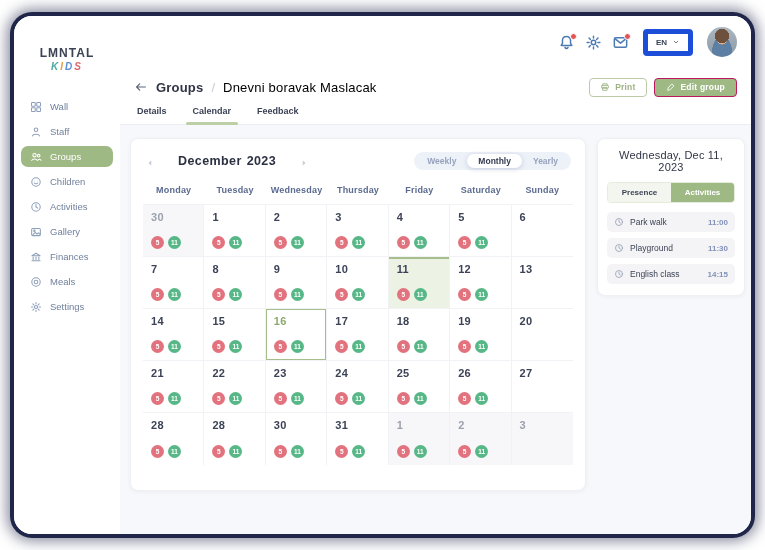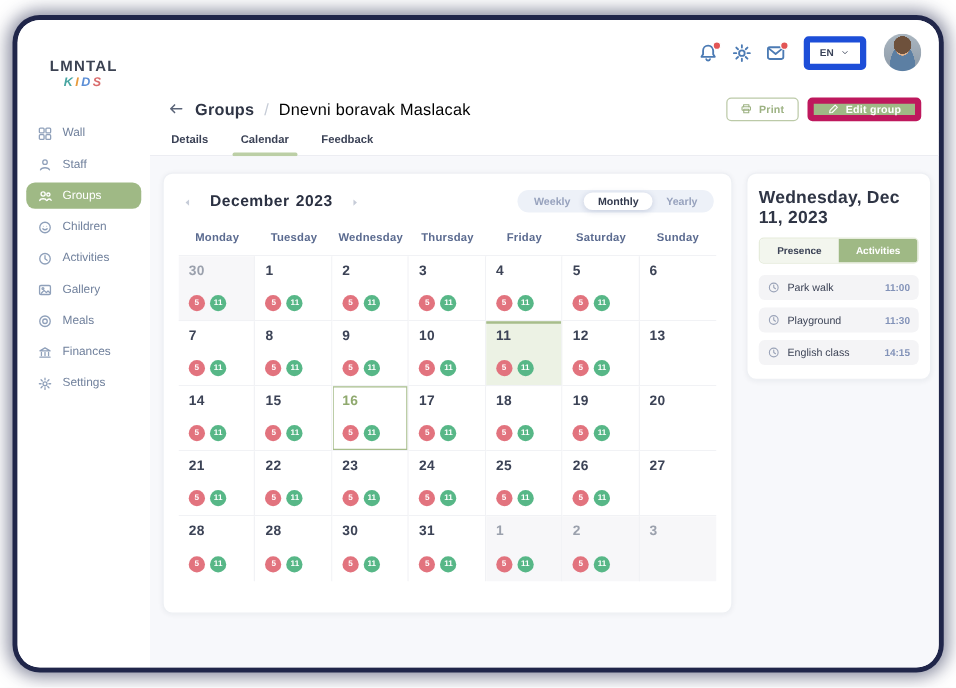--- a/index.html
+++ b/index.html
@@ -41,32 +41,32 @@
   }
 
   .page-header { height:38px; background:#fff; display:flex; align-items:center; padding:0 14px; }
   .back-arrow { width:14px; height:14px; color:#5a6478; cursor:pointer; margin-right:8px; }
   .crumb-root { font-size:13px; font-weight:700; color:#2f3545; letter-spacing:.2px; }
   .crumb-sep { font-size:13px; color:#c5cbd6; margin:0 8px; }
   .crumb-name { font-size:13px; color:#000000; letter-spacing:.2px; }
   .header-actions { margin-left:auto; display:flex; gap:7px; }
   .btn { display:flex; align-items:center; gap:5px; height:19px; border-radius:4px; font-size:8.5px; font-weight:700; cursor:pointer; letter-spacing:.2px; }
   .btn-print { padding:0 10px; background:#fff; border:1px solid #bccaa8; color:#9db283; }
-  .btn-edit { padding:0 11px; background:#9fb985; border:5px solid #be185d; color:#fff; }
+  .btn-edit { padding:0 11px; background:#9fb985; border:1px solid #be185d; color:#fff; }
 
   .tabs-row { height:19px; background:#fff; display:flex; gap:20px; padding:0 14px; border-bottom:1px solid #ecedf2; }
   .tab { font-size:9px; font-weight:700; color:#3b4256; cursor:pointer; position:relative; padding:0 3px; }
   .tab.active::after { content:""; position:absolute; left:-4px; right:-4px; bottom:-1px; height:3px; border-radius:2px; background:#bccfa6; }
 
   .content { flex:1; background:#f7f8fb; position:relative; }
 
   
   .cal-card { position:absolute; left:10px; top:13px; width:456px; height:353px; background:#fff; border:1px solid #eef0f4; border-radius:8px; box-shadow:0 1px 4px rgba(25,35,65,.05); }
   .cal-head { display:flex; align-items:center; padding:13px 14px 6px 14px; }
-  .month-nav { display:flex; align-items:flex-start; gap:13px; }
+  .month-nav { display:flex; align-items:flex-start; gap:23px; }
   .month-arrow { width:10px; height:10px; color:#c6ccd8; cursor:pointer; }
   .month-title { font-size:12.5px; font-weight:700; color:#2b3142; letter-spacing:.4px; }
   .month-title .yr { margin-left:5px; }
   .seg { margin-left:auto; display:flex; background:#edf1f8; border-radius:12px; padding:2px; height:18px;justify-content:space-between; }
   .seg-opt { display:flex; align-items:center; padding:0 11px; border-radius:10px; font-size:8.5px; font-weight:600; color:#97a2bd; cursor:pointer; }
   .seg-opt.active { background:#fff; color:#333a4e; box-shadow:0 1px 5px rgba(40,60,120,.20); }
 
   .weekdays { display:grid; grid-template-columns:repeat(7,1fr); padding:0 12px; height:28px; align-items:center; }
   .weekday { text-align:center; font-size:9px; font-weight:600; color:#5b6b90; letter-spacing:.2px; }
 
@@ -80,21 +80,21 @@
   .cell.selected { background:#ecf2e4; box-shadow: inset 0 2px 0 #a7bd8b; }
   .cell.today { box-shadow: inset 0 0 0 1px #a7bd8b; }
   .cell.today .day-num { color:#8fa96e; }
   .badges { position:absolute; left:8px; bottom:7px; display:flex; gap:4px; }
   .badge { width:13px; height:13px; border-radius:50%; color:#fff; font-size:6.5px; font-weight:700; display:flex; align-items:center; justify-content:center; }
   .badge.red { background:#e2737e; }
   .badge.green { background:#57b787; }
 
   
   .right-panel { position:absolute; right:6px; top:13px; width:148px; background:#fff; border:1px solid #eef0f4; border-radius:8px; box-shadow:0 1px 4px rgba(25,35,65,.05); padding:10px 9px 11px 9px; }
-  .rp-date { font-size:14px; font-weight:700; color:#2f3545; letter-spacing:.2px; }
+  .rp-date { font-size:11px; font-weight:400; color:#2f3545; letter-spacing:.2px;text-align:center; }
   .rp-tabs { display:flex; margin-top:9px; height:21px; border-radius:4px; overflow:hidden; border:1px solid #e6ecdc; }
   .rp-tab { flex:1; display:flex; align-items:center; justify-content:center; font-size:8px; font-weight:700; color:#3c4356; background:#f3f6ee; cursor:pointer; }
   .rp-tab.active { background:#9fb985; color:#fff; }
   .rp-list { margin-top:9px; display:flex; flex-direction:column; gap:6px; }
   .rp-row { display:flex; align-items:center; gap:6px; height:20px; background:#f4f4f6; border-radius:5px; padding:0 7px; cursor:pointer; }
   .rp-row svg { color:#9aa3b8; flex:0 0 auto; }
   .rp-name { font-size:8.5px; color:#3c4356; }
   .rp-time { margin-left:auto; font-size:8px; font-weight:600; color:#8292b8; }
 </style>
 </head>
@@ -166,35 +166,35 @@
                 <rect x="2.2" y="3.2" width="11.6" height="9.6" rx="1.4"></rect>
                 <circle cx="5.8" cy="6.4" r="1"></circle>
                 <path d="M4 11.4l3-3 2.4 2.4 1.8-1.8 2.6 2.4"></path>
               </svg>
             </span>
             <span>Gallery</span>
           </div>
           <div class="nav-item">
             <span style="width:12px;height:12px;display:inline-flex;">
               <svg viewBox="0 0 16 16" width="100%" height="100%" fill="none" stroke="currentColor" stroke-width="1.4" stroke-linecap="round" stroke-linejoin="round">
-                <circle cx="8" cy="8" r="5.6"></circle>
-                <circle cx="8" cy="8" r="2.4"></circle>
-              </svg>
-            </span>
-            <span>Meals</span>
-          </div>
-          <div class="nav-item">
-            <span style="width:12px;height:12px;display:inline-flex;">
-              <svg viewBox="0 0 16 16" width="100%" height="100%" fill="none" stroke="currentColor" stroke-width="1.4" stroke-linecap="round" stroke-linejoin="round">
                 <path d="M2.6 6.2L8 3l5.4 3.2H2.6z"></path>
                 <path d="M4.2 8v3.2M8 8v3.2M11.8 8v3.2"></path>
                 <path d="M2.6 13h10.8"></path>
               </svg>
             </span>
             <span>Finances</span>
+          </div>
+          <div class="nav-item">
+            <span style="width:12px;height:12px;display:inline-flex;">
+              <svg viewBox="0 0 16 16" width="100%" height="100%" fill="none" stroke="currentColor" stroke-width="1.4" stroke-linecap="round" stroke-linejoin="round">
+                <circle cx="8" cy="8" r="5.6"></circle>
+                <circle cx="8" cy="8" r="2.4"></circle>
+              </svg>
+            </span>
+            <span>Meals</span>
           </div>
           <div class="nav-item">
             <span style="width:12px;height:12px;display:inline-flex;">
               <svg viewBox="0 0 16 16" width="100%" height="100%" fill="none" stroke="currentColor" stroke-width="1.4" stroke-linecap="round" stroke-linejoin="round">
                 <circle cx="8" cy="8" r="2.1"></circle>
                 <path d="M8 2v1.8M8 12.2V14M2 8h1.8M12.2 8H14M3.8 3.8l1.3 1.3M10.9 10.9l1.3 1.3M12.2 3.8l-1.3 1.3M5.1 10.9l-1.3 1.3"></path>
               </svg>
             </span>
             <span>Settings</span>
           </div>

